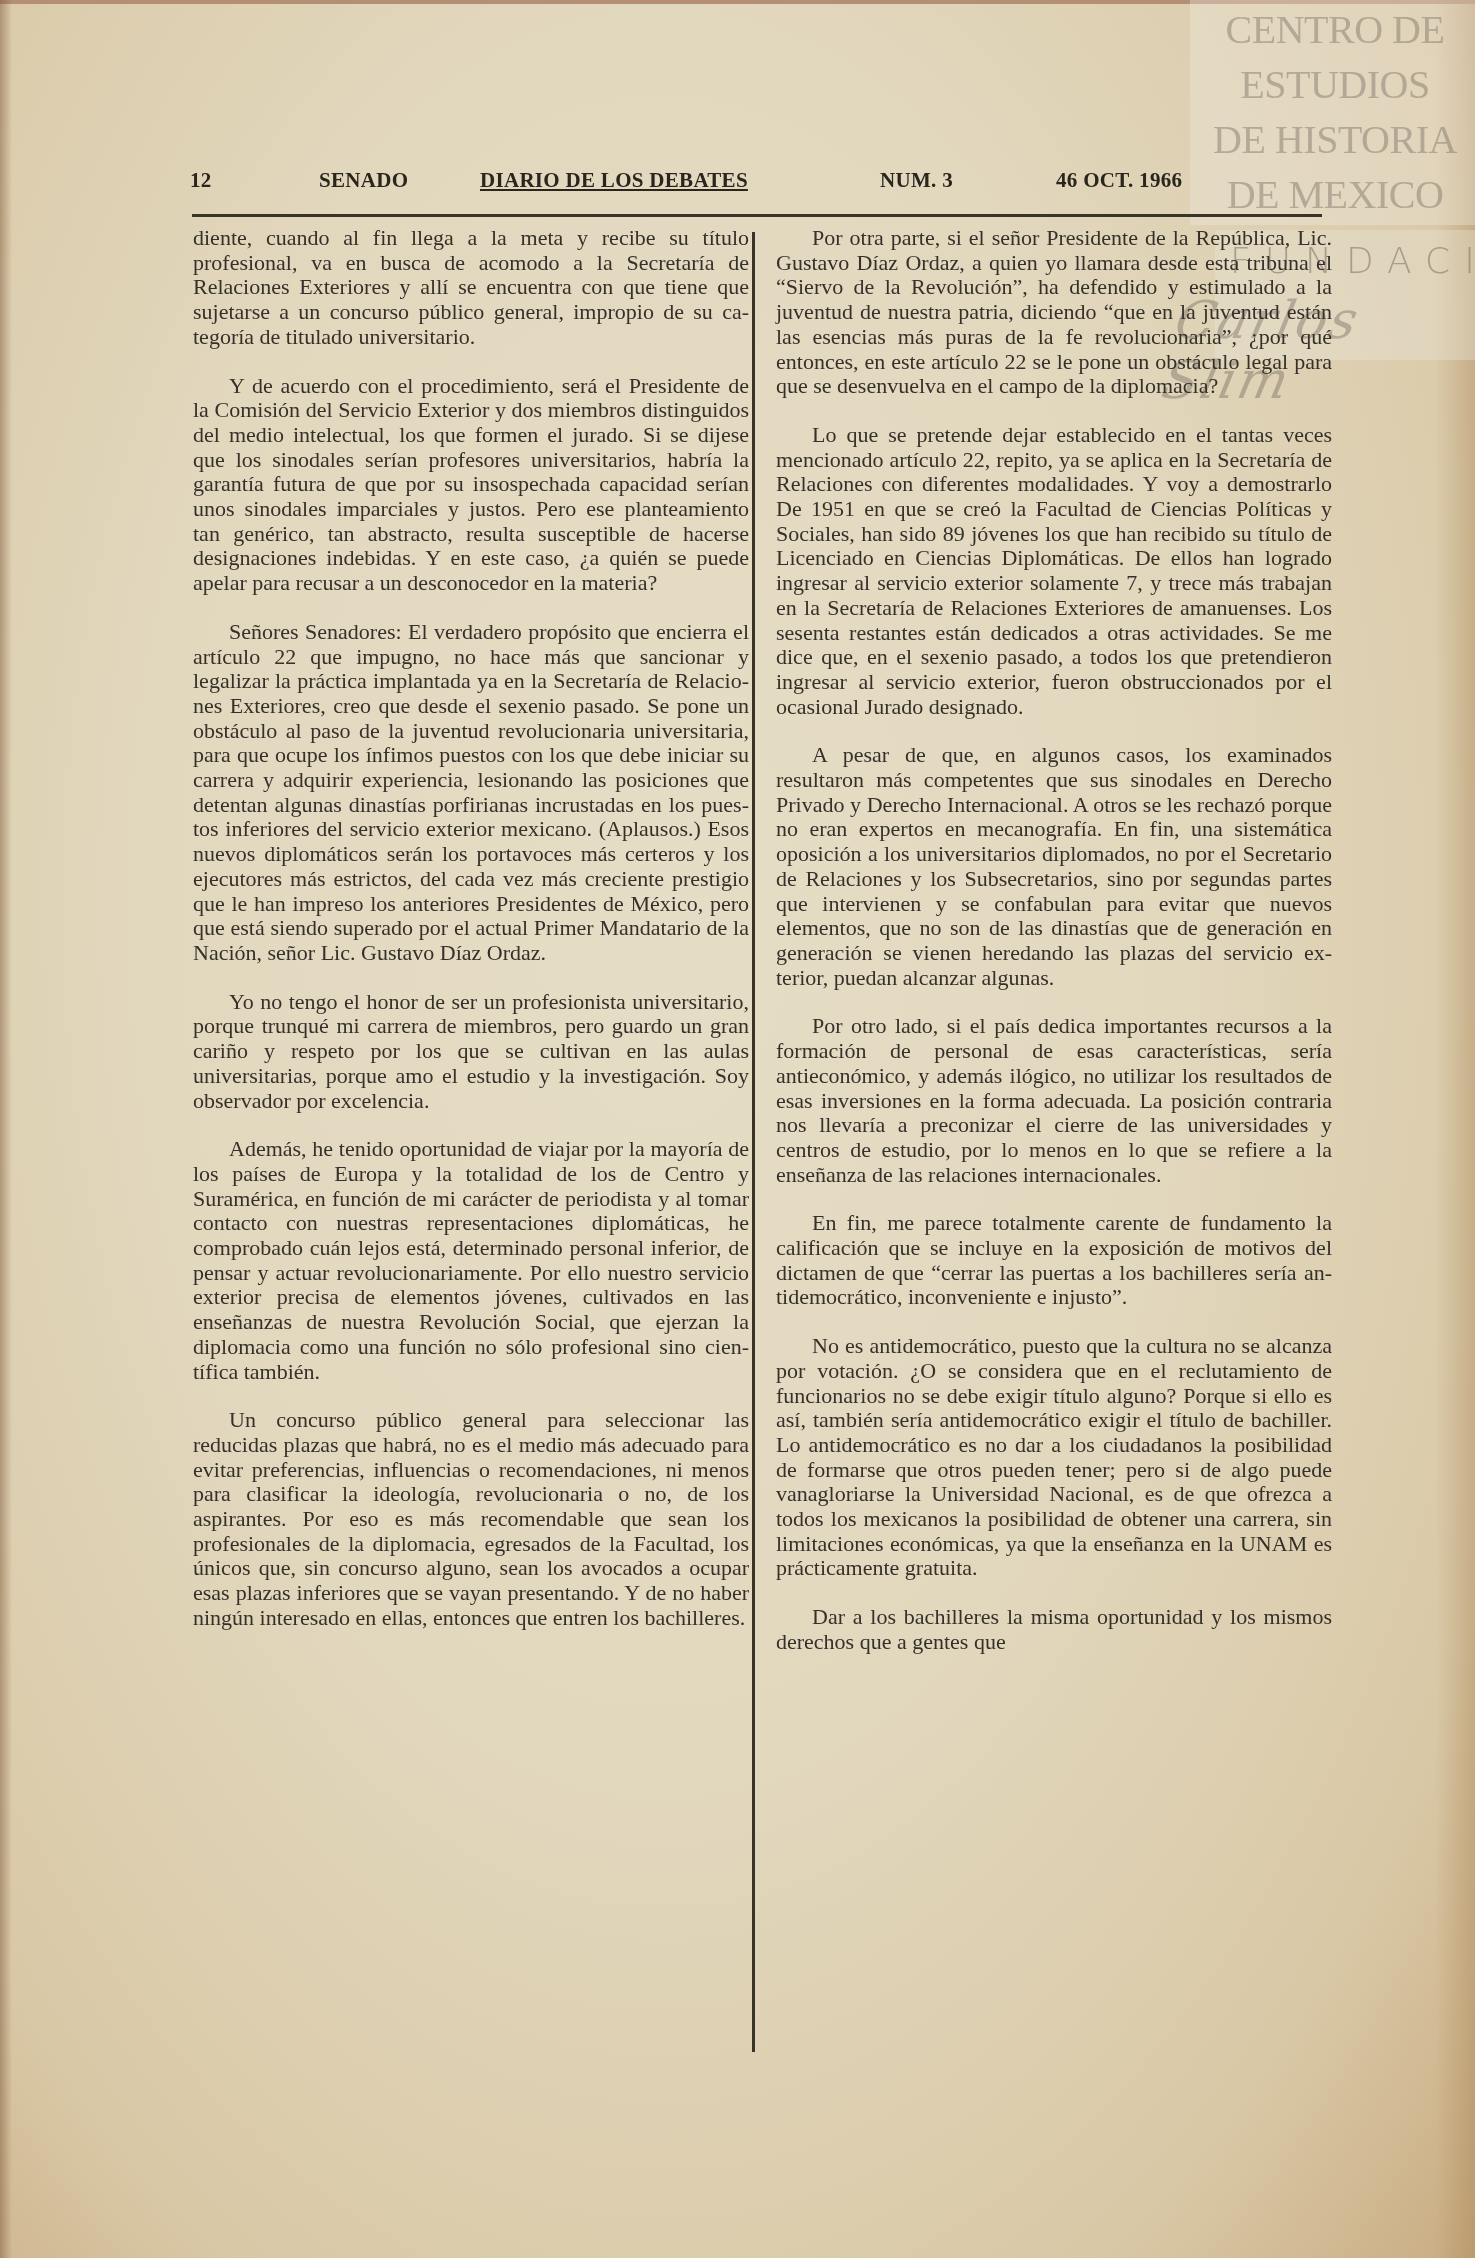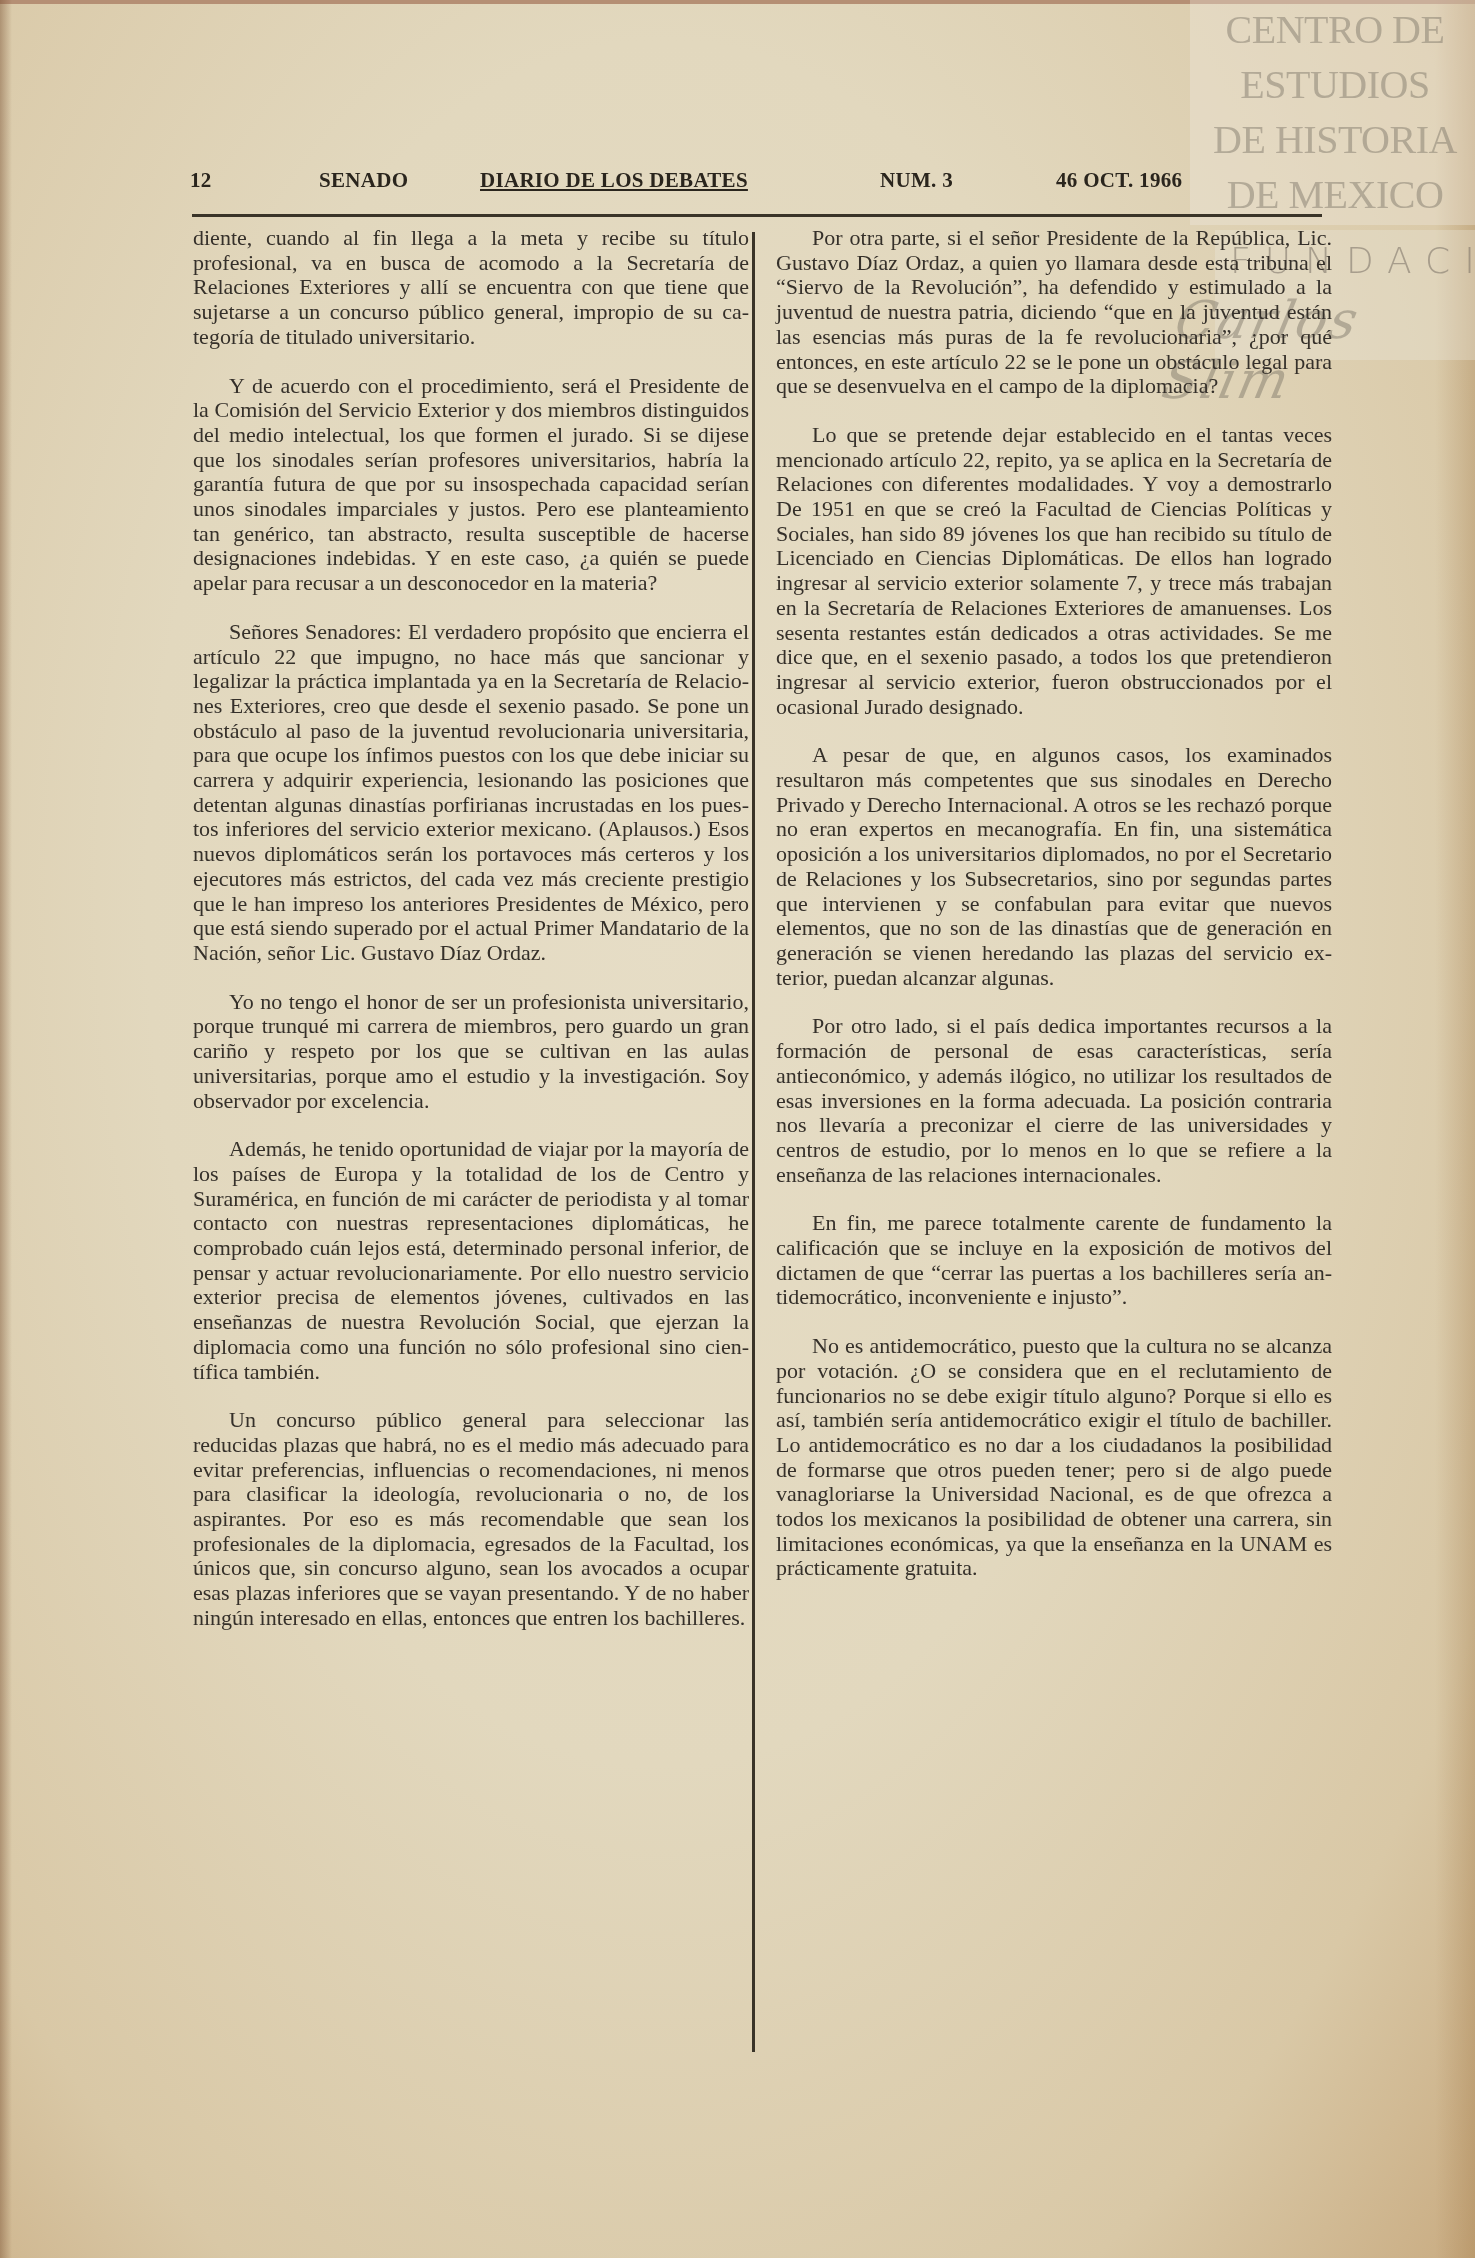--- a/index.html
+++ b/index.html
@@ -168,13 +168,14 @@
 
 <div class="col-divider"></div>
 
 <div class="column col-right">
   <p class="indent">Por otra parte, si el señor Presidente de la República, Lic. Gustavo Díaz Ordaz, a quien yo llamara desde esta tribuna el “Siervo de la Revolución”, ha defendido y estimulado a la juventud de nuestra patria, diciendo “que en la juventud están las esencias más puras de la fe revolucionaria”, ¿por qué entonces, en es­te artículo 22 se le pone un obstáculo legal para que se desenvuelva en el campo de la diplomacia?</p>
   <p class="indent">Lo que se pretende dejar establecido en el tantas veces mencionado artículo 22, repito, ya se aplica en la Secretaría de Relaciones con diferentes modalidades. Y voy a demostrarlo De 1951 en que se creó la Facultad de Cien­cias Políticas y Sociales, han sido 89 jóvenes los que han recibido su título de Licenciado en Ciencias Diplomáticas. De ellos han logrado ingresar al servicio exterior solamente 7, y trece más trabajan en la Secretaría de Rela­ciones Exteriores de amanuenses. Los sesenta restantes están dedicados a otras actividades. Se me dice que, en el sexenio pasado, a to­dos los que pretendieron ingresar al servicio exterior, fueron obstruccionados por el oca­sional Jurado designado.</p>
   <p class="indent">A pesar de que, en algunos casos, los exa­minados resultaron más competentes que sus sinodales en Derecho Privado y Derecho In­ternacional. A otros se les rechazó porque no eran expertos en mecanografía. En fin, una sistemática oposición a los universitarios di­plomados, no por el Secretario de Relaciones y los Subsecretarios, sino por segundas partes que intervienen y se confabulan para evitar que nuevos elementos, que no son de las di­nastías que de generación en generación se vienen heredando las plazas del servicio ex­terior, puedan alcanzar algunas.</p>
   <p class="indent">Por otro lado, si el país dedica importantes recursos a la formación de personal de esas características, sería antieconómico, y además ilógico, no utilizar los resultados de esas inversiones en la forma adecuada. La posición contraria nos llevaría a preconizar el cierre de las universidades y centros de estudio, por lo menos en lo que se refiere a la enseñanza de las relaciones internacionales.</p>
   <p class="indent">En fin, me parece totalmente carente de fundamento la calificación que se incluye en la exposición de motivos del dictamen de que “cerrar las puertas a los bachilleres sería an­tidemocrático, inconveniente e injusto”.</p>
   <p class="indent">No es antidemocrático, puesto que la cul­tura no se alcanza por votación. ¿O se consi­dera que en el reclutamiento de funcionarios no se debe exigir título alguno? Porque si ello es así, también sería antidemocrático exigir el título de bachiller. Lo antidemocrático es no dar a los ciudadanos la posibilidad de formar­se que otros pueden tener; pero si de algo puede vanagloriarse la Universidad Nacional, es de que ofrezca a todos los mexicanos la po­sibilidad de obtener una carrera, sin limita­ciones económicas, ya que la enseñanza en la UNAM es prácticamente gratuita.</p>
+  <p class="indent">Dar a los bachilleres la misma oportuni­dad y los mismos derechos que a gentes que</p>
 </div>
 
 </body></html>

